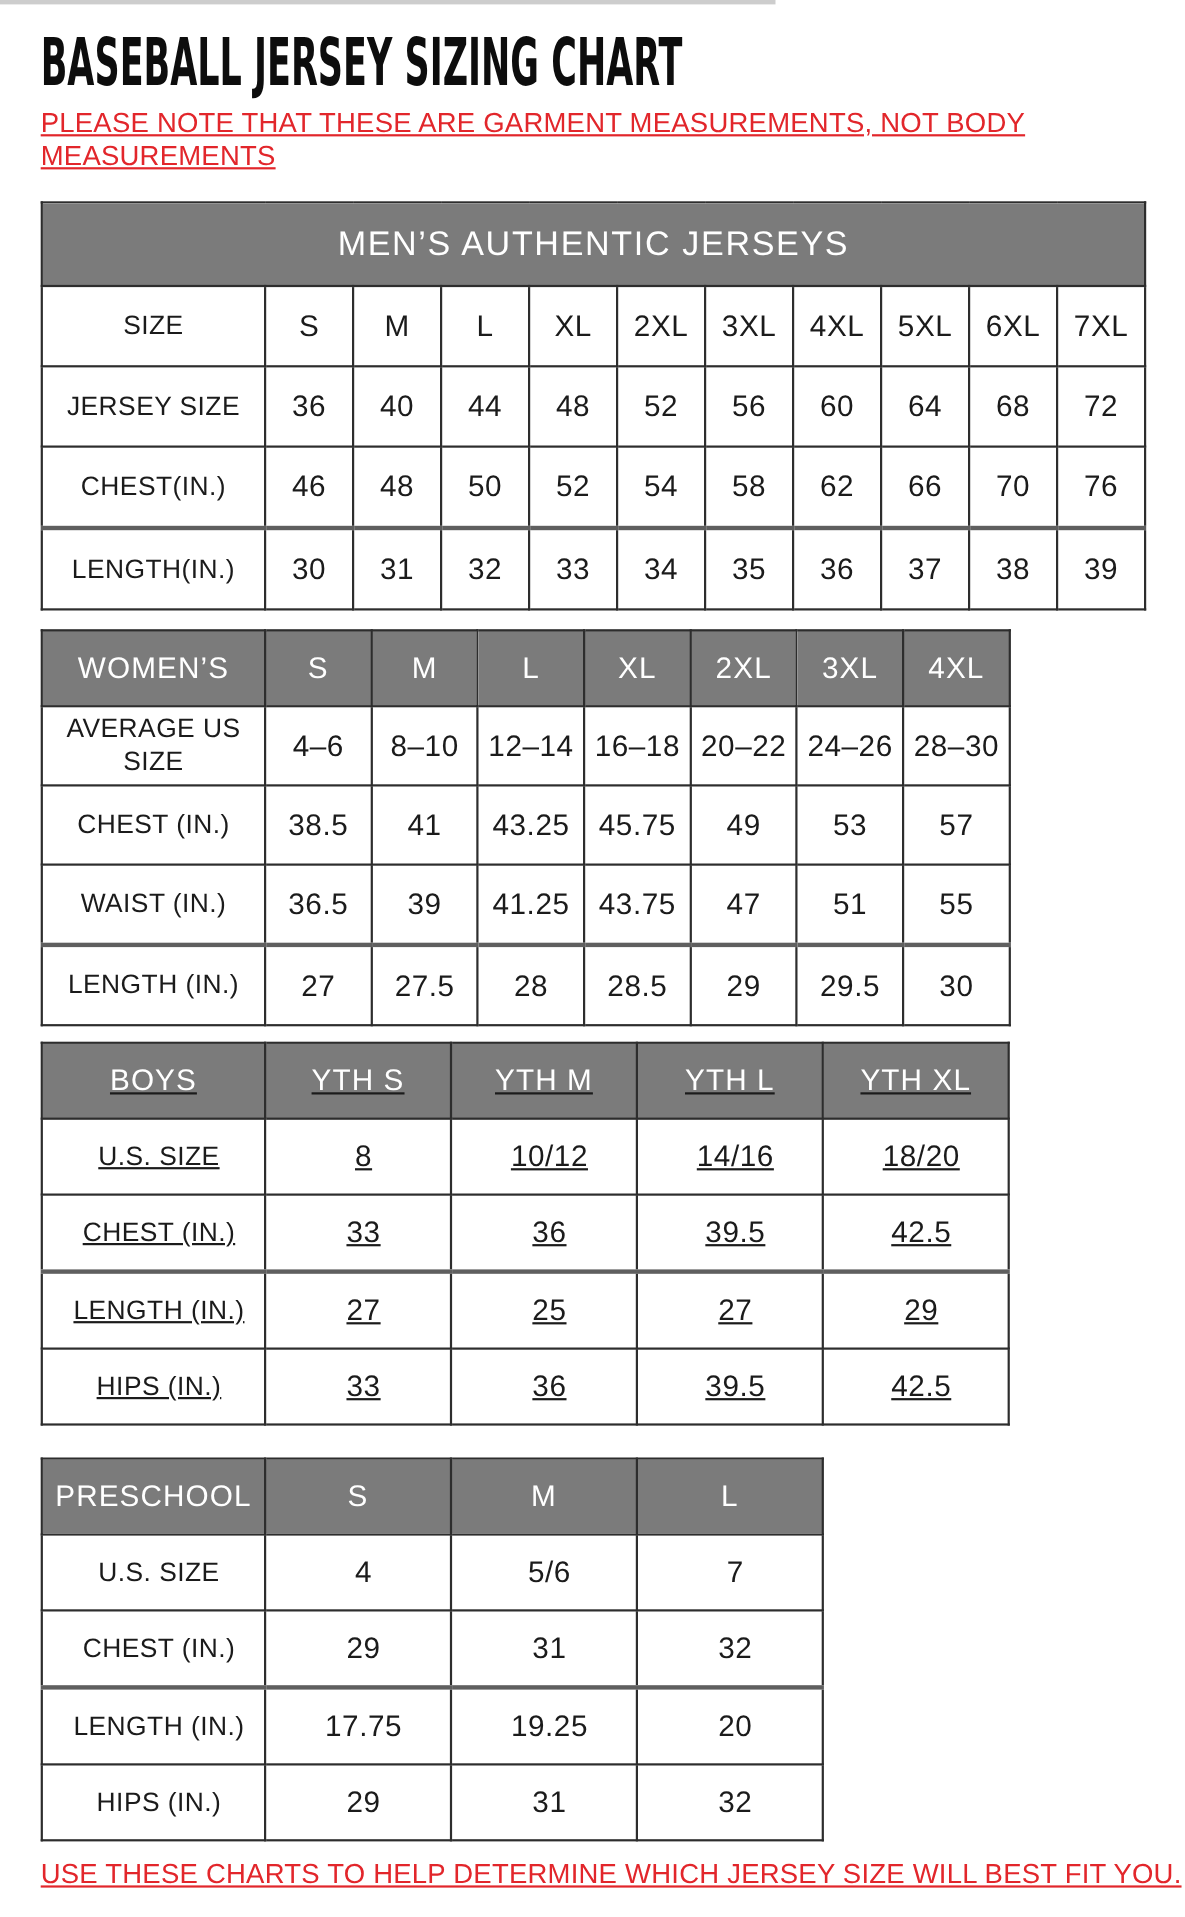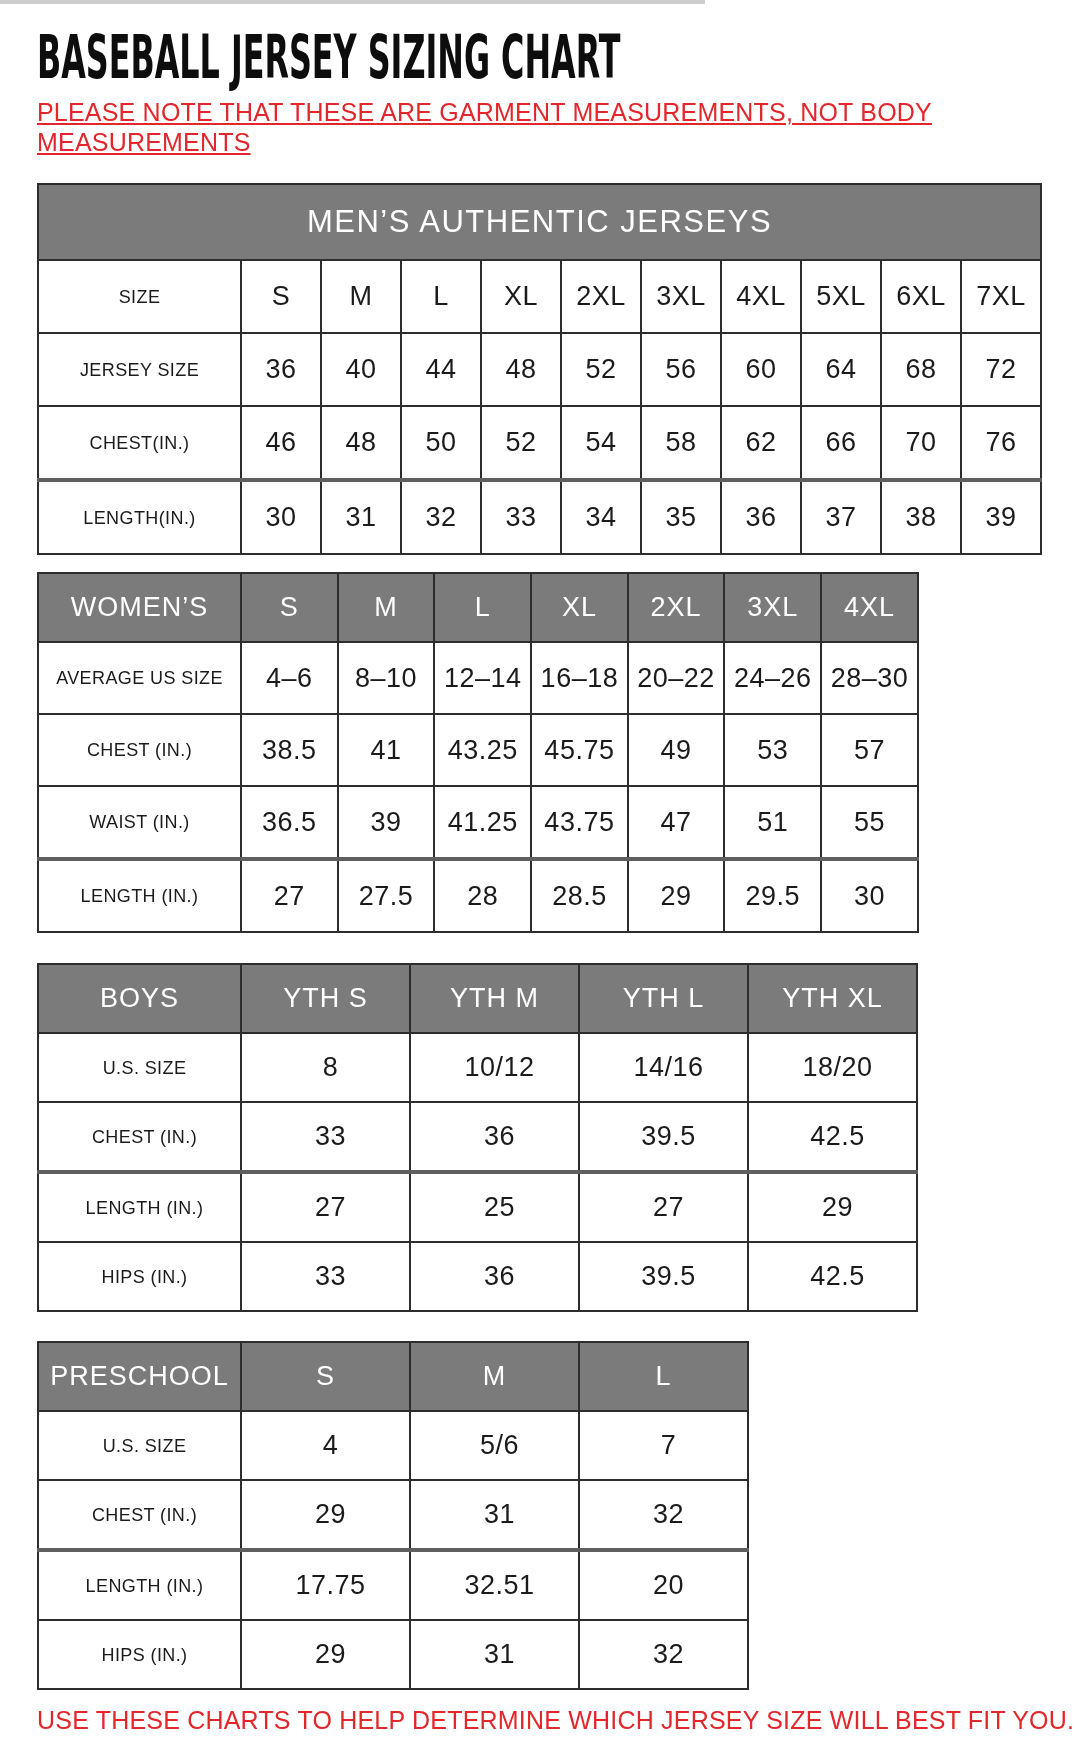--- a/index.html
+++ b/index.html
@@ -31,33 +31,34 @@
     padding:0 6px;overflow:hidden;
   }
   td.banner-cell{
     background:var(--gray);color:#ffffff;font-size:31px;letter-spacing:1.5px;
     height:74px;
   }
   td.head-cell{
     background:var(--gray);color:#ffffff;font-size:27px;letter-spacing:1px;
     height:67px;
   }
-  td.row-label{font-size:18px;letter-spacing:0.4px;line-height:1.25;}
+  td.row-label{font-size:24px;letter-spacing:0.4px;line-height:1.25;}
   td.data-cell{font-size:27px;letter-spacing:0.5px;}
   table.mens td.cell-h{height:71px;}
   table.womens td.cell-h{height:70px;}
   table.boys td.cell-h, table.preschool td.cell-h{height:67px;padding-left:16px;}
   tr.thick td{border-top:4px solid #5f5f5f;}
   .t-mens{margin-top:26px;}
   .t-womens{margin-top:17px;}
-  .t-boys{margin-top:30px;}
+  .t-boys{margin-top:14px;text-decoration:underline;}
   .t-preschool{margin-top:29px;}
   .footer{
     margin-top:16px;color:var(--red);font-size:25px;letter-spacing:0.2px;
     white-space:nowrap;
+    text-decoration:underline;
   }
 </style>
 </head>
 <body>
 
 <div class="top-strip"></div>
 
 <div class="content">
 
   <h1 class="title">BASEBALL JERSEY SIZING CHART</h1>
@@ -254,21 +255,21 @@
         </tr>
         <tr class="data-row">
           <td class="row-label cell-h">CHEST (IN.)</td>
           <td class="data-cell cell-h">29</td>
           <td class="data-cell cell-h">31</td>
           <td class="data-cell cell-h">32</td>
         </tr>
         <tr class="data-row thick">
           <td class="row-label cell-h">LENGTH (IN.)</td>
           <td class="data-cell cell-h">17.75</td>
-          <td class="data-cell cell-h">32.51</td>
+          <td class="data-cell cell-h">19.25</td>
           <td class="data-cell cell-h">20</td>
         </tr>
         <tr class="data-row">
           <td class="row-label cell-h">HIPS (IN.)</td>
           <td class="data-cell cell-h">29</td>
           <td class="data-cell cell-h">31</td>
           <td class="data-cell cell-h">32</td>
         </tr>
       </tbody>
   </table>

